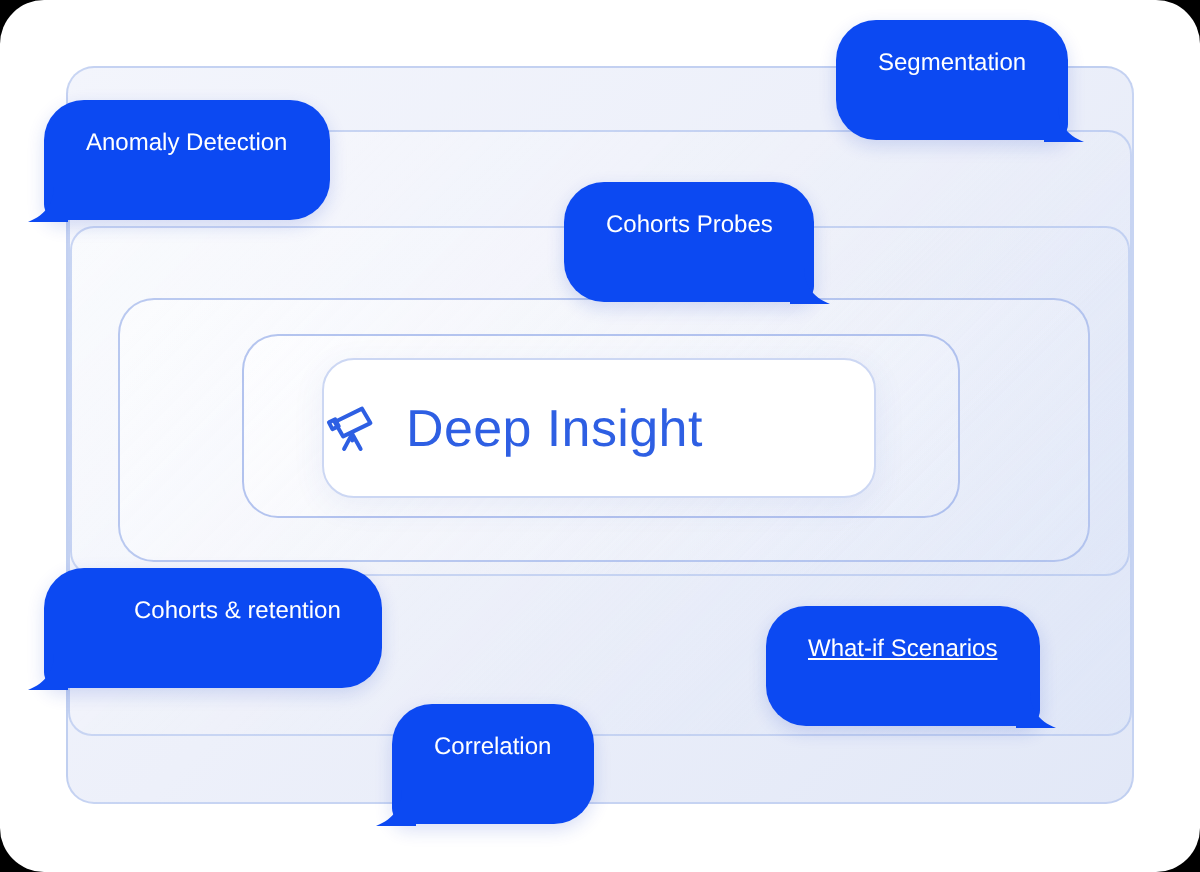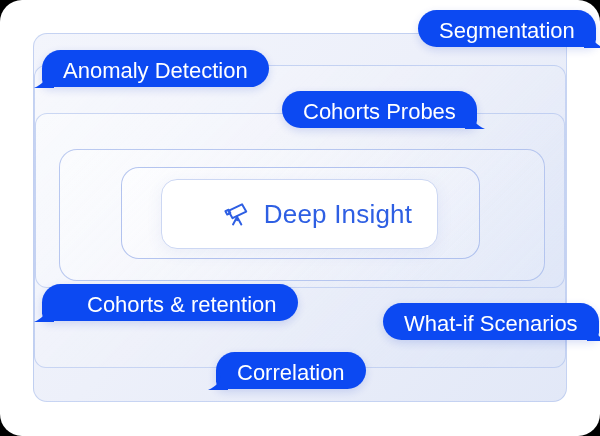--- a/index.html
+++ b/index.html
@@ -54,69 +54,68 @@
 
   
   .insight-card {
     position: absolute;
     left: 161px; top: 179px; width: 277px; height: 70px;
     background: #ffffff;
     border: 1px solid #ccd7f3;
     border-radius: 16px;
     display: flex;
     align-items: center;
-    justify-content: center;
+    justify-content: flex-start;
     gap: 13px;
     box-shadow: 0 4px 16px rgba(62, 94, 196, 0.08);
-    padding-left: 36px;
   }
   .insight-card .icon { width: 28px; height: 28px; flex: 0 0 auto; display: block; }
   .insight-card .label {
     font-size: 26px;
     font-weight: 500;
     color: var(--insight-blue);
     letter-spacing: 0.2px;
     white-space: nowrap;
   }
 
   
   :root {
     --bubble-blue: #0C49F2;
     --insight-blue: #2E5FE3;
   }
   .bubble {
     position: absolute;
-    height: 37px;
+    height: 60px;
     line-height: 42px;
     padding: 0 21px;
     background: var(--bubble-blue);
     color: #ffffff;
-    font-size: 22px;
+    font-size: 12px;
     font-weight: 500;
     white-space: nowrap;
     border-radius: 20px;
     box-shadow: 0 3px 9px rgba(17, 59, 200, 0.16);
   }
-  .bubble.tail-left  { border-bottom-left-radius: 8px; margin-left: 20px; }
+  .bubble.tail-left  { border-bottom-left-radius: 8px; }
   .bubble.tail-right { border-bottom-right-radius: 8px; }
   .bubble .tail {
     position: absolute;
     bottom: -1px;
     width: 20px;
     height: 22px;
   }
   .bubble.tail-left  .tail { left: -8px; }
   .bubble.tail-right .tail { right: -8px; transform: scaleX(-1); }
   .bubble .tail path { fill: var(--bubble-blue); }
 
   .b-segmentation { left: 418px; top: 10px; }
   .b-anomaly      { left: 22px;  top: 50px; }
   .b-causal       { left: 282px; top: 91px; }
   .b-cohorts      { left: 22px;  top: 284px; padding-left: 45px; }
-  .b-whatif       { left: 383px; top: 303px; }
+  .b-whatif       { left: 383px; top: 303px; text-decoration: underline; }
   .b-correlation  { left: 196px; top: 352px; }
 
   .telescope { stroke: var(--insight-blue); stroke-width: 1.7; fill: none;
                stroke-linecap: round; stroke-linejoin: round; }
 </style>
 </head>
 <body>
 
 <div class="stage">
   <div class="page">

